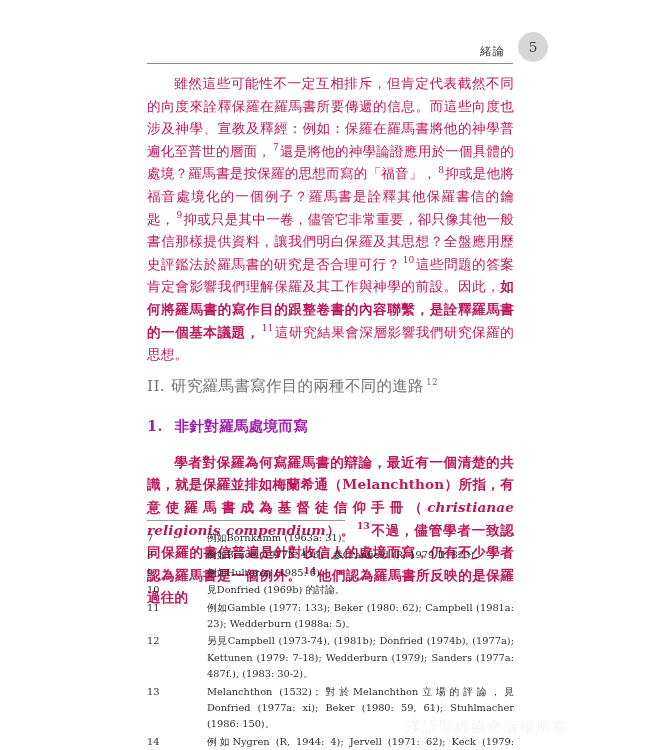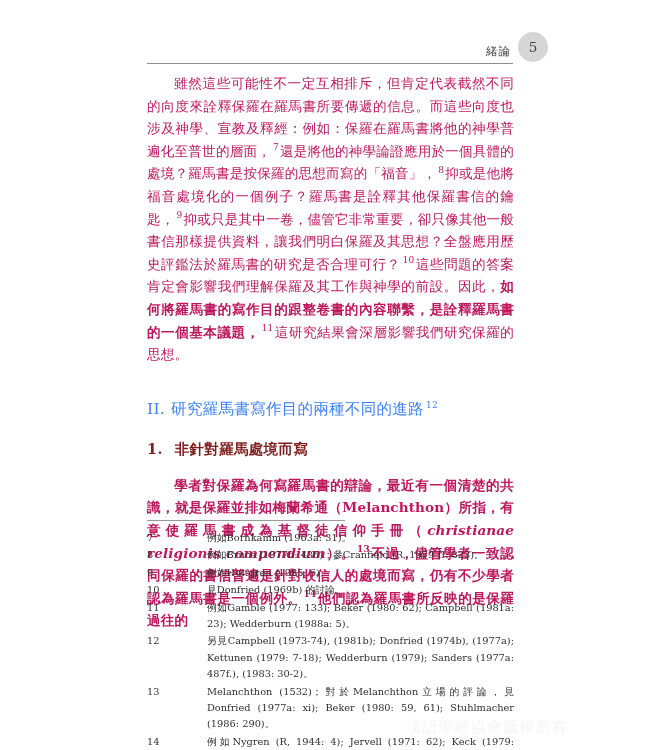--- a/index.html
+++ b/index.html
@@ -35,21 +35,21 @@
   .header-rule {
     position: absolute;
     left: 0;
     right: 0;
     bottom: 0;
     height: 1px;
     background: #8d8d8d;
   }
   .header-title {
     position: absolute;
-    right: 2px;
+    right: 8px;
     bottom: 5px;
     font-size: 11.5px;
     letter-spacing: 1px;
     color: #3a3a3a;
     font-family: "DejaVu Sans", "Liberation Sans", sans-serif;
     white-space: nowrap;
   }
   .page-badge {
     position: absolute;
     left: 518px;
@@ -91,37 +91,37 @@
   }
   sup.fnref {
     font-size: 9px;
     vertical-align: super;
     line-height: 0;
     padding: 0 1px 0 2px;
     font-family: "DejaVu Serif", "Liberation Serif", serif;
   }
 
   h2.sec-heading {
-    margin: 32px 0 0 0;
+    margin: 9px 0 0 0;
     font-size: 15.5px;
     font-weight: normal;
     line-height: 22px;
-    color: #3b82f6;
+    color: #737373;
     letter-spacing: 0.3px;
   }
   h2.sec-heading .numeral {
     font-family: "DejaVu Serif", "Liberation Serif", serif;
     margin-right: 6px;
   }
   h3.sub-heading {
     margin: 18px 0 8px 0;
     font-size: 14.5px;
     font-weight: bold;
     line-height: 22px;
-    color: #7f1d1d;
+    color: #a21caf;
     letter-spacing: 0.3px;
   }
   h3.sub-heading .numeral {
     margin-right: 12px;
   }
   p.para-2 {
     margin: 14px 0 0 0;
     font-weight: bold;
   }
 
@@ -215,21 +215,21 @@
     <div class="fn">
       <span class="fn-num">11</span>
       <span class="fn-text">例如Gamble (1977: 133); Beker (1980: 62); Campbell (1981a: 23); Wedderburn (1988a: 5)。</span>
     </div>
     <div class="fn">
       <span class="fn-num">12</span>
       <span class="fn-text">另見Campbell (1973-74), (1981b); Donfried (1974b), (1977a); Kettunen (1979: 7-18); Wedderburn (1979); Sanders (1977a: 487f.), (1983: 30-2)。</span>
     </div>
     <div class="fn">
       <span class="fn-num">13</span>
-      <span class="fn-text">Melanchthon (1532)；對於Melanchthon立場的評論，見Donfried (1977a: xi); Beker (1980: 59, 61); Stuhlmacher (1986: 290)。</span>
+      <span class="fn-text">Melanchthon (1532)；對於Melanchthon立場的評論，見Donfried (1977a: xi); Beker (1980: 59, 61); Stuhlmacher (1986: 150)。</span>
     </div>
     <div class="fn">
       <span class="fn-num">14</span>
       <span class="fn-text">例如Nygren (R, 1944: 4); Jervell (1971: 62); Keck (1979: 15f.)。</span>
     </div>
   </div>
 
   <div class="watermark">漢語聖經協會版權所有</div>
 
 </div>

